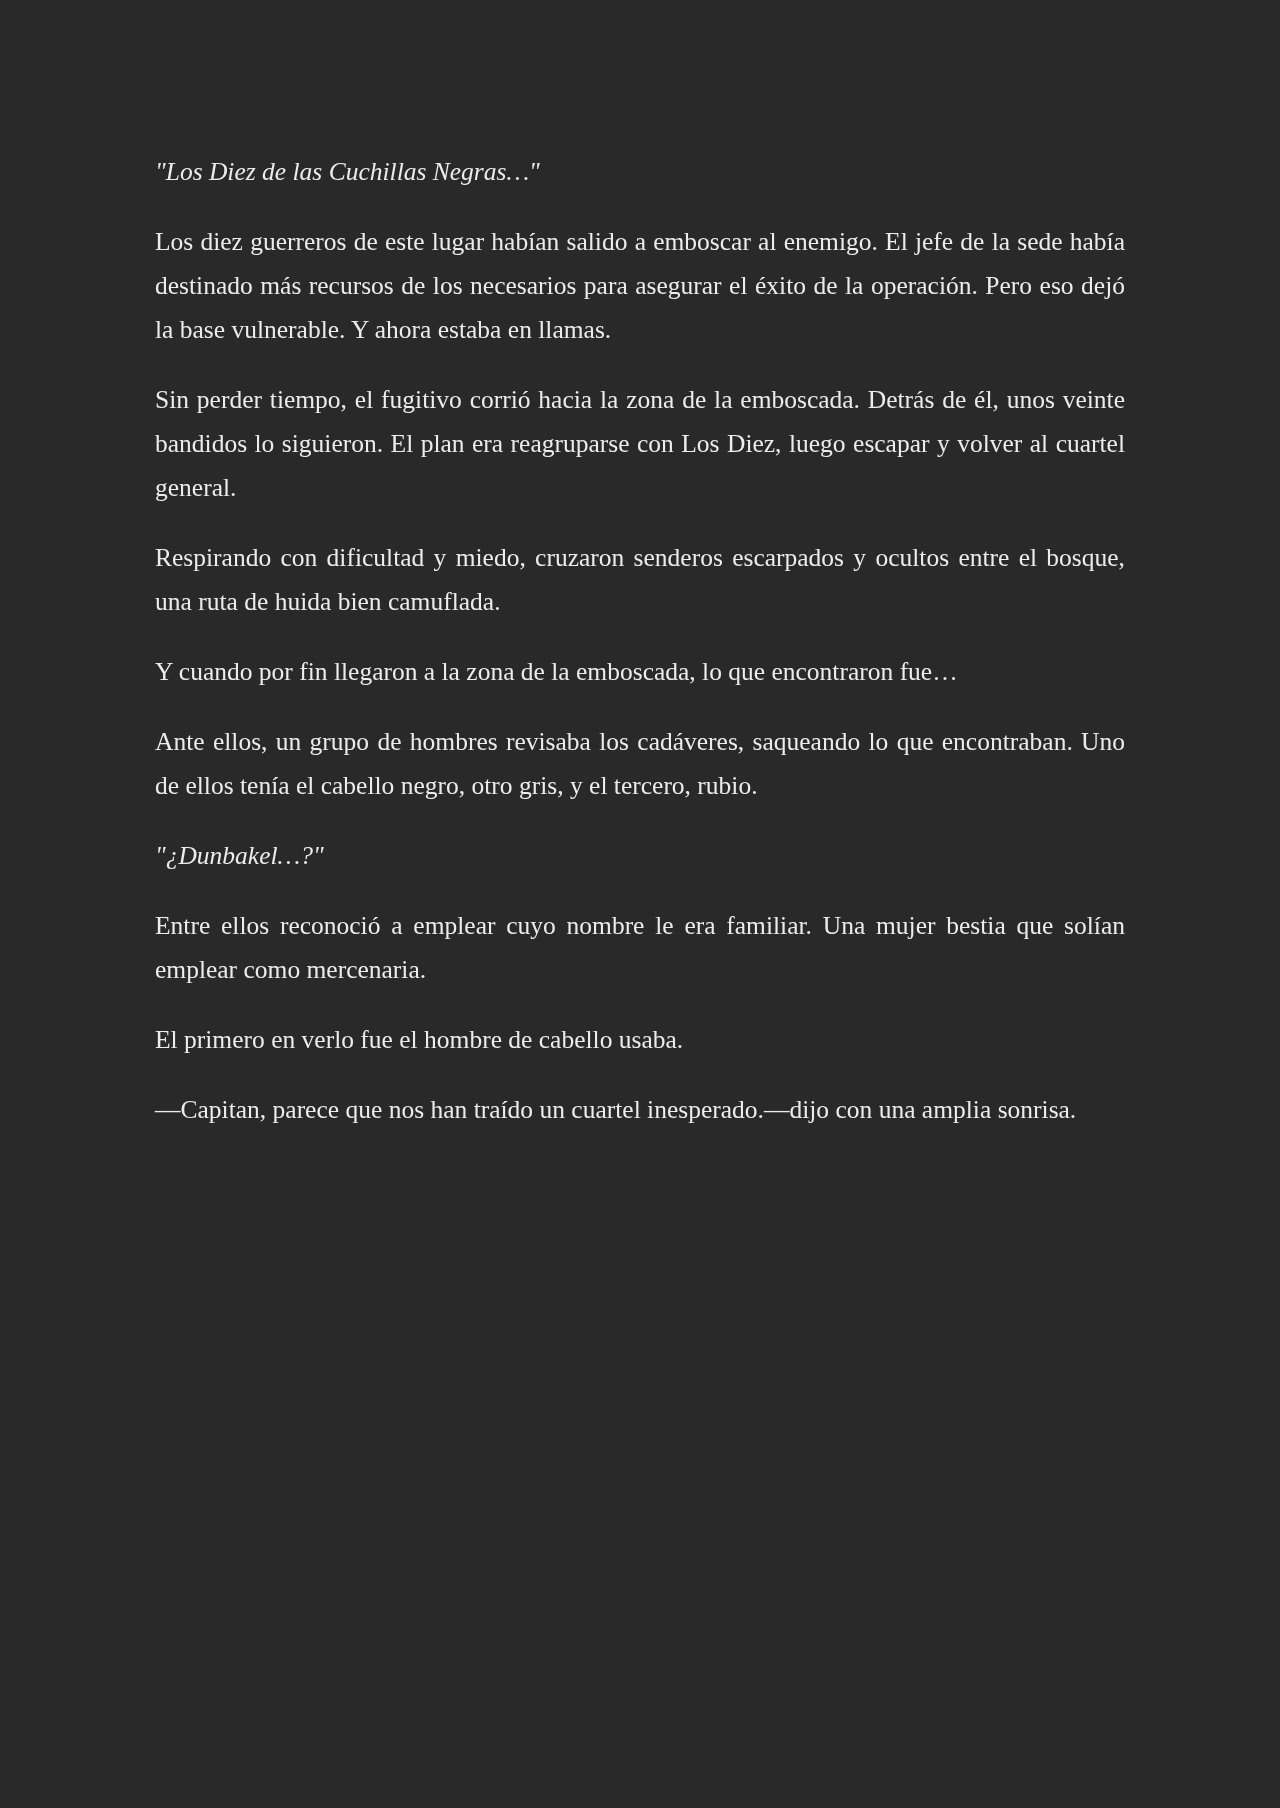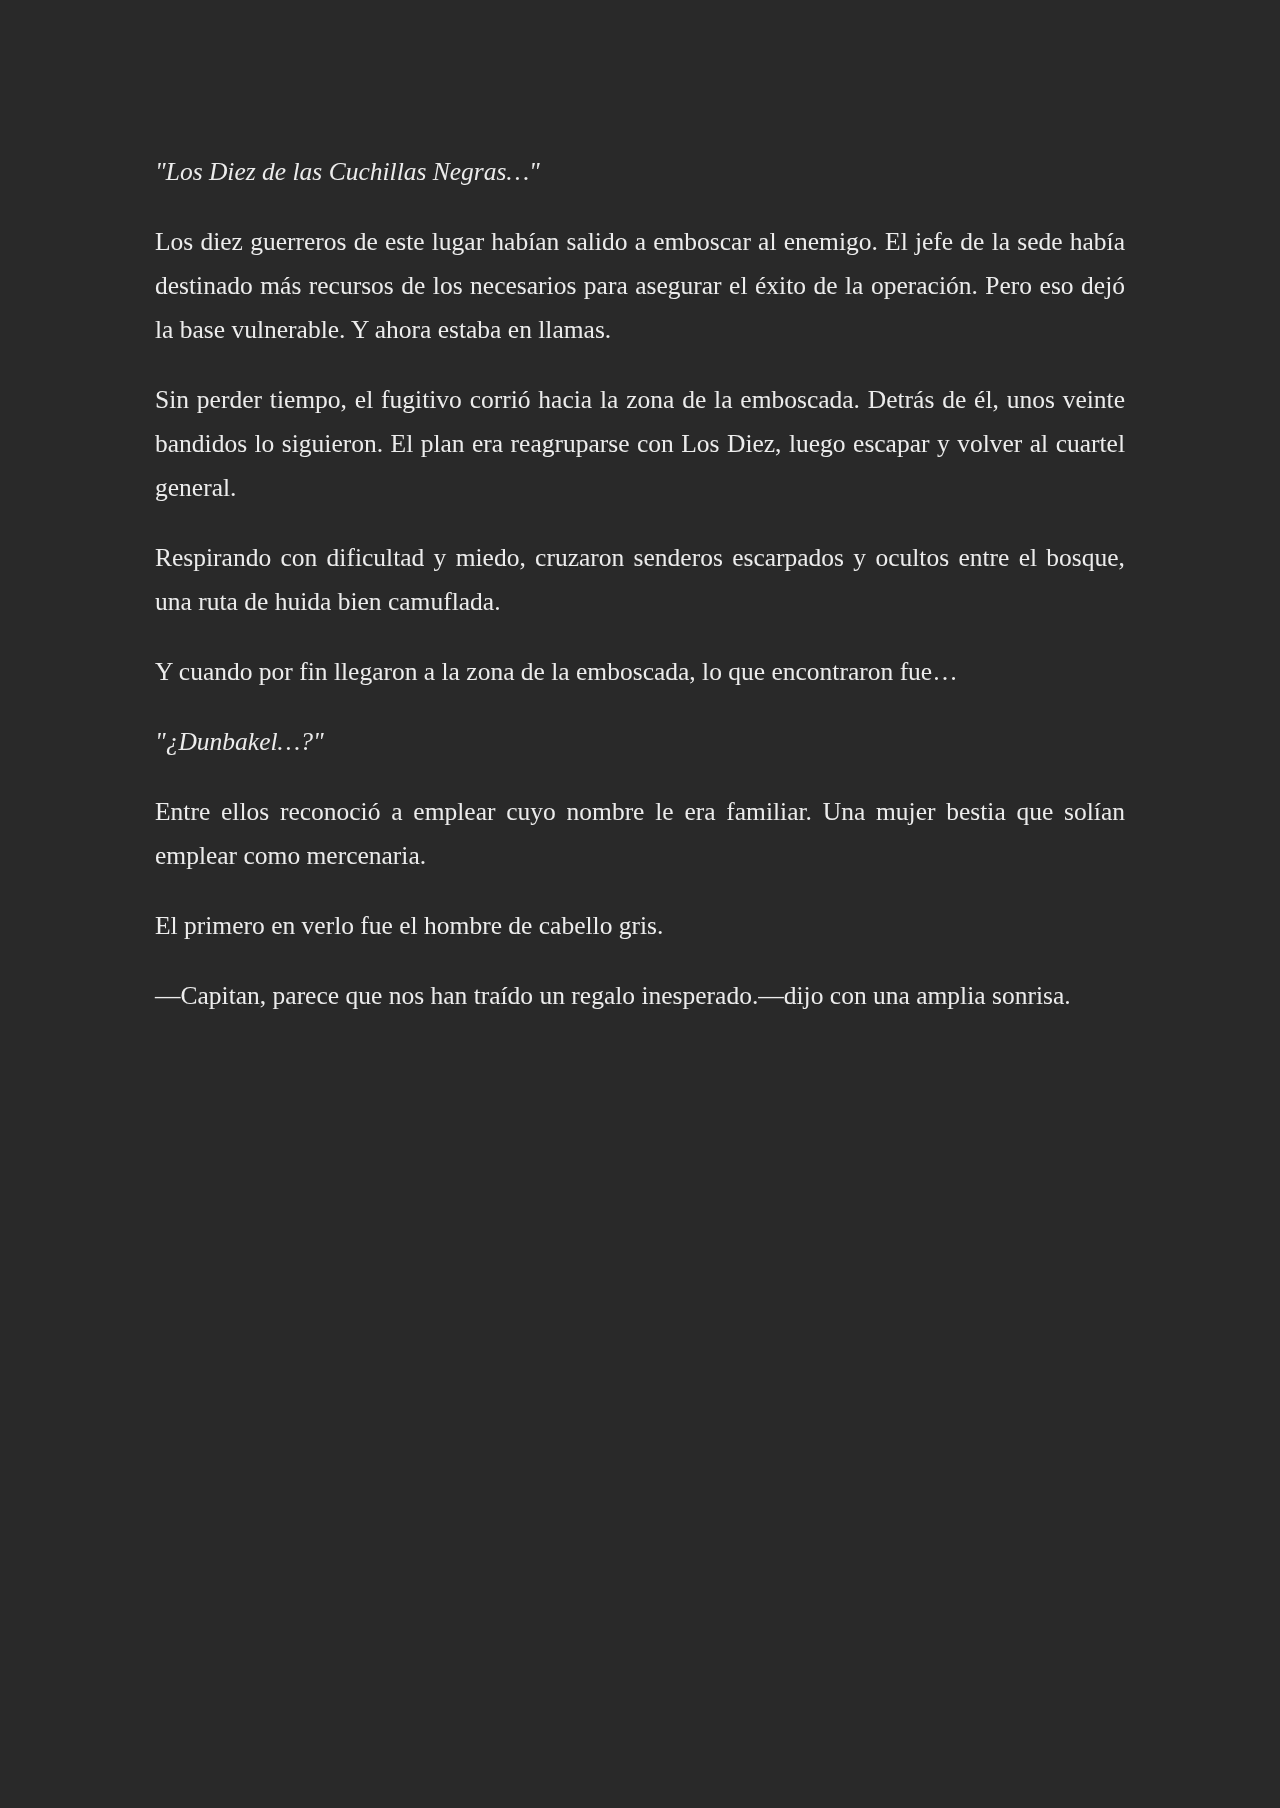--- a/index.html
+++ b/index.html
@@ -35,17 +35,18 @@
 </style>
 </head>
 <body>
 
 <div class="page">
   <p class="para italic">"Los Diez de las Cuchillas Negras…"</p>
   <p class="para">Los diez guerreros de este lugar habían salido a emboscar al enemigo. El jefe de la sede había destinado más recursos de los necesarios para asegurar el éxito de la operación. Pero eso dejó la base vulnerable. Y ahora estaba en llamas.</p>
   <p class="para">Sin perder tiempo, el fugitivo corrió hacia la zona de la emboscada. Detrás de él, unos veinte bandidos lo siguieron. El plan era reagruparse con Los Diez, luego escapar y volver al cuartel general.</p>
   <p class="para">Respirando con dificultad y miedo, cruzaron senderos escarpados y ocultos entre el bosque, una ruta de huida bien camuflada.</p>
   <p class="para">Y cuando por fin llegaron a la zona de la emboscada, lo que encontraron fue…</p>
+  <p class="para">Ante ellos, un grupo de hombres revisaba los cadáveres, saqueando lo que encontraban. Uno de ellos tenía el cabello negro, otro gris, y el tercero, rubio.</p>
   <p class="para italic">"¿Dunbakel…?"</p>
   <p class="para">Entre ellos reconoció a emplear cuyo nombre le era familiar. Una mujer bestia que solían emplear como mercenaria.</p>
-  <p class="para">El primero en verlo fue el hombre de cabello gris.</p>
-  <p class="para">—Capitan, parece que nos han traído un regalo inesperado.—dijo con una amplia sonrisa.</p>
+  <p class="para">El primero en verlo fue el hombre de cabello usaba.</p>
+  <p class="para">—Capitan, parece que nos han traído un cuartel inesperado.—dijo con una amplia sonrisa.</p>
 </div>
 
 </body></html>

